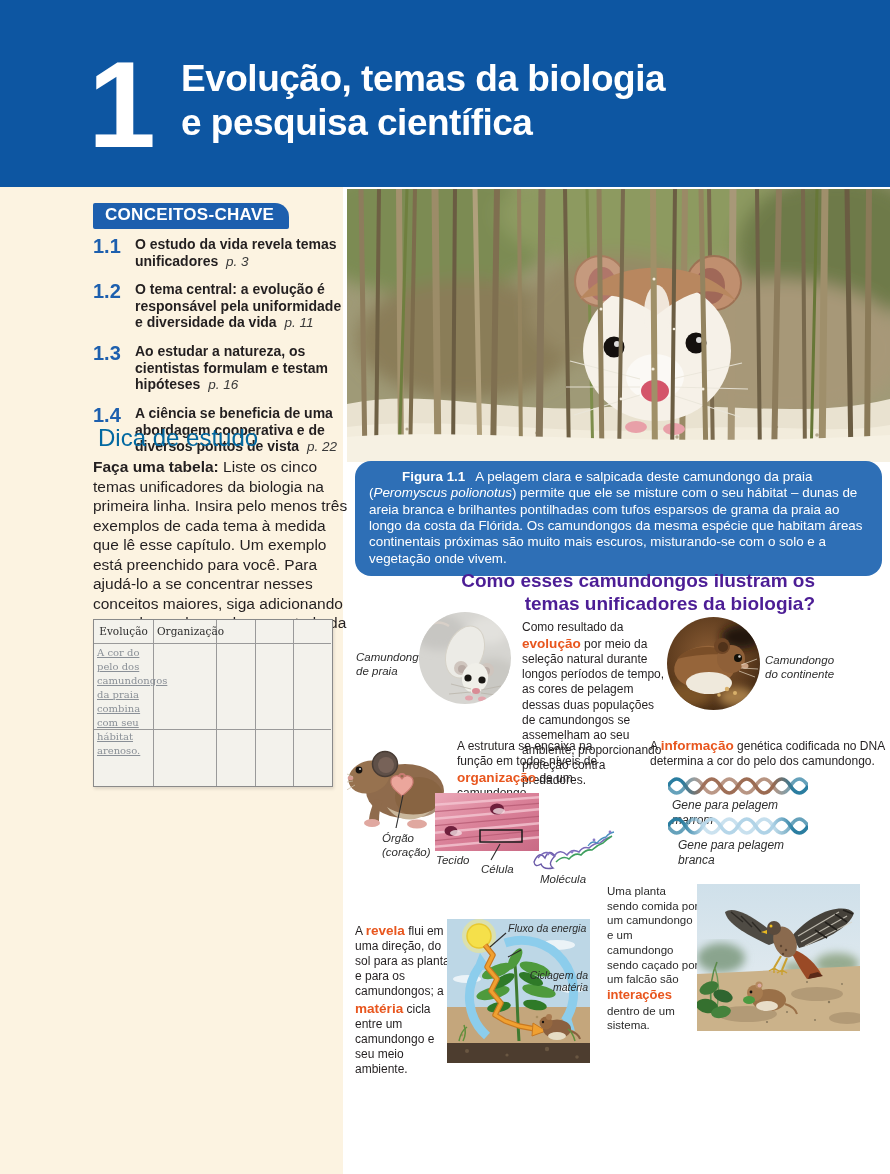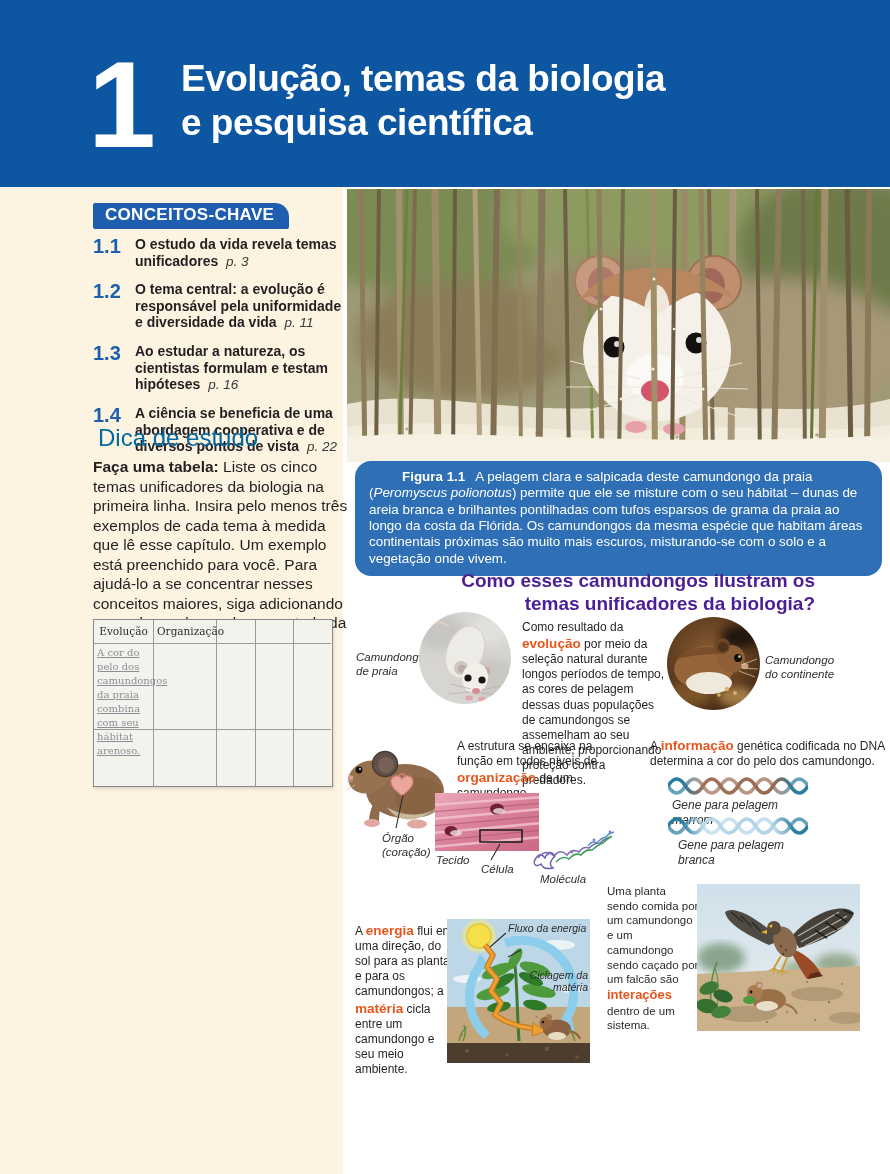--- a/index.html
+++ b/index.html
@@ -432,21 +432,21 @@
         <stop offset="90%" stop-color="#2a7da0"></stop>
           <stop offset="100%" stop-color="#2a7da0"></stop>
       </linearGradient>
     </defs>
     <path d="M0,11 Q8.75,-3 17.5,11 T35,11 T52.5,11 T70,11 T87.5,11 T105,11 T122.5,11 T140,11" fill="none" stroke="url(#gw)" stroke-width="3.6"></path>
     <path d="M0,11 Q8.75,25 17.5,11 T35,11 T52.5,11 T70,11 T87.5,11 T105,11 T122.5,11 T140,11" fill="none" stroke="url(#gw)" stroke-width="3.6" opacity="0.72"></path>
   </svg>
   <div class="abs small-italic lbl-gene2">Gene para pelagem branca</div>
 
   <div class="abs body-text energy-text">
-    <span>A </span><span class="kw">energia</span><span> flui em uma direção, do sol para as plantas e para os camundongos; a </span><span class="kw">matéria</span><span> cicla entre um camundongo e seu meio ambiente.</span>
+    <span>A </span><span class="kw">revela</span><span> flui em uma direção, do sol para as plantas e para os camundongos; a </span><span class="kw">matéria</span><span> cicla entre um camundongo e seu meio ambiente.</span>
   </div>
 
   <svg class="abs cycle" viewBox="0 0 143 144">
     <rect width="143" height="96" fill="#bdd7e6"></rect>
     <g fill="#ffffff" opacity="0.7">
         <ellipse cx="110" cy="26" rx="18" ry="5"></ellipse>
         <ellipse cx="20" cy="60" rx="14" ry="4"></ellipse>
         <ellipse cx="125" cy="70" rx="12" ry="4"></ellipse>
       </g>
     <rect y="88" width="143" height="40" fill="#c4a67c"></rect>

